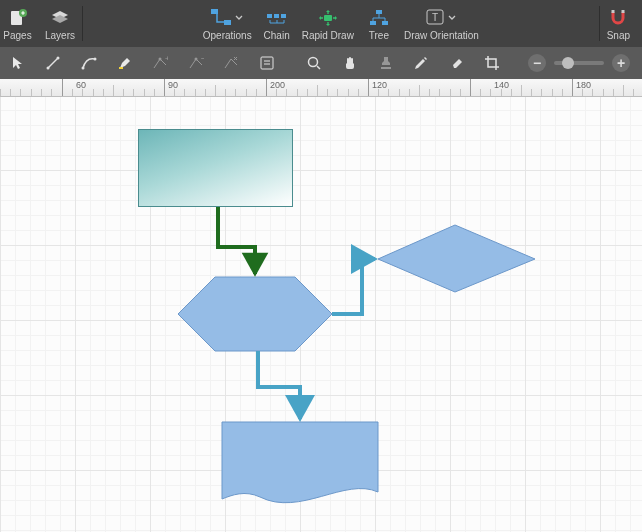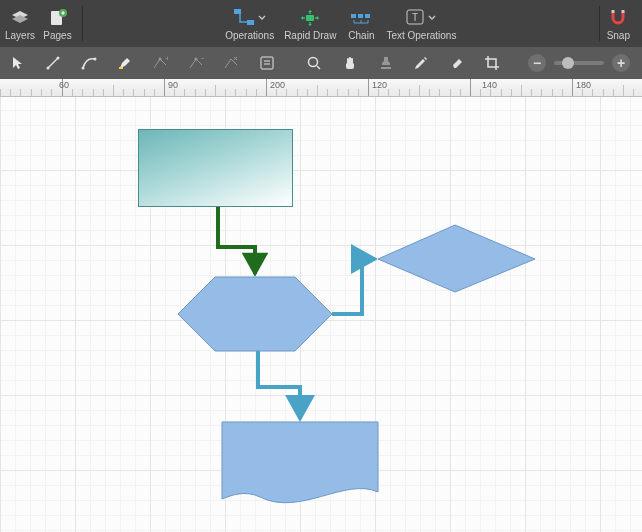--- a/index.html
+++ b/index.html
@@ -38,40 +38,40 @@
   .rect1 { left:138px; top:32px; width:155px; height:78px;
     background: linear-gradient(160deg, #6db6b8 0%, #a9d8d7 45%, #ffffff 100%);
     border:1px solid #4a8c8e; }
   svg.overlay { position:absolute; inset:0; width:100%; height:100%; pointer-events:none; }
 </style>
 </head>
 <body>
 
 <div class="toolbar1">
 
-  <div class="tb1-item">
-    <div class="ico">
-      <svg width="20" height="18" viewBox="0 0 20 18">
-          <polygon points="10,2 18,6 10,10 2,6" fill="#d9d9d9"></polygon>
-          <polygon points="10,6 18,10 10,14 2,10" fill="#a8a8a8"></polygon>
-        </svg>
-    </div>
-    <div class="lbl">Layers</div>
-  </div>
-
   <div class="tb1-item" style="padding-left:0">
     <div class="ico">
       <svg width="20" height="18" viewBox="0 0 20 18">
           <rect x="3" y="2" width="11" height="14" rx="1" fill="#e6e6e6"></rect>
           <path d="M11 2 L14 5 L11 5 Z" fill="#9c9c9c"></path>
           <circle cx="15" cy="4" r="4" fill="#57a857"></circle>
           <path d="M13.2 4 h3.6 M15 2.2 v3.6" stroke="#fff" stroke-width="1.2"></path>
         </svg>
     </div>
     <div class="lbl">Pages</div>
+  </div>
+
+  <div class="tb1-item">
+    <div class="ico">
+      <svg width="20" height="18" viewBox="0 0 20 18">
+          <polygon points="10,2 18,6 10,10 2,6" fill="#d9d9d9"></polygon>
+          <polygon points="10,6 18,10 10,14 2,10" fill="#a8a8a8"></polygon>
+        </svg>
+    </div>
+    <div class="lbl">Layers</div>
   </div>
 
   <div class="tb1-sep"></div>
   <div style="flex:1"></div>
 
 
   <div class="tb1-item">
     <div class="ico wrap-ico">
       <span>
         <svg width="20" height="16" viewBox="0 0 20 16">
@@ -82,59 +82,70 @@
       </span>
       <svg class="chev" width="8" height="8" viewBox="0 0 8 8">
           <path d="M1 2 L4 5 L7 2" stroke="#c8c8c8" stroke-width="1.3" fill="none"></path>
         </svg>
     </div>
     <div class="lbl">Operations</div>
   </div>
 
   <div class="tb1-item">
     <div class="ico">
-      <svg width="22" height="16" viewBox="0 0 22 16">
-          <rect x="7" y="5" width="8" height="6" rx="1" fill="#36c06f"></rect>
-          <path d="M11 1 L11 4 M11 12 L11 15 M3 8 L6 8 M16 8 L19 8" stroke="#36c06f" stroke-width="1.3"></path>
-          <path d="M11 0 l-2 2 h4 z M11 16 l-2 -2 h4 z M2 8 l2 -2 v4 z M20 8 l-2 -2 v4 z" fill="#36c06f"></path>
-        </svg>
-    </div>
-    <div class="lbl">Rapid Draw</div>
-  </div>
-
-  <div class="tb1-item">
-    <div class="ico">
       <svg width="20" height="16" viewBox="0 0 20 16">
           <rect x="0" y="4" width="5" height="4" fill="#4fa3e0"></rect>
           <rect x="7" y="4" width="5" height="4" fill="#4fa3e0"></rect>
           <rect x="14" y="4" width="5" height="4" fill="#4fa3e0"></rect>
           <line x1="3" y1="10" x2="3" y2="13" stroke="#4fa3e0"></line>
           <line x1="10" y1="10" x2="10" y2="13" stroke="#4fa3e0"></line>
           <line x1="17" y1="10" x2="17" y2="13" stroke="#4fa3e0"></line>
           <line x1="3" y1="13" x2="17" y2="13" stroke="#4fa3e0"></line>
         </svg>
     </div>
     <div class="lbl">Chain</div>
   </div>
 
+  <div class="tb1-item">
+    <div class="ico">
+      <svg width="22" height="16" viewBox="0 0 22 16">
+          <rect x="7" y="5" width="8" height="6" rx="1" fill="#36c06f"></rect>
+          <path d="M11 1 L11 4 M11 12 L11 15 M3 8 L6 8 M16 8 L19 8" stroke="#36c06f" stroke-width="1.3"></path>
+          <path d="M11 0 l-2 2 h4 z M11 16 l-2 -2 h4 z M2 8 l2 -2 v4 z M20 8 l-2 -2 v4 z" fill="#36c06f"></path>
+        </svg>
+    </div>
+    <div class="lbl">Rapid Draw</div>
+  </div>
+
+  <div class="tb1-item">
+    <div class="ico">
+      <svg width="20" height="16" viewBox="0 0 20 16">
+          <rect x="7" y="0" width="6" height="4" fill="#4fa3e0"></rect>
+          <rect x="1" y="11" width="6" height="4" fill="#4fa3e0"></rect>
+          <rect x="13" y="11" width="6" height="4" fill="#4fa3e0"></rect>
+          <path d="M10 4 L10 8 M10 8 L4 8 L4 11 M10 8 L16 8 L16 11" stroke="#4fa3e0" fill="none"></path>
+        </svg>
+    </div>
+    <div class="lbl">Tree</div>
+  </div>
 
 
   <div class="tb1-item">
     <div class="ico wrap-ico">
       <span>
         <svg width="18" height="16" viewBox="0 0 18 16">
             <rect x="1" y="1" width="16" height="14" rx="2" fill="none" stroke="#c8c8c8"></rect>
             <text x="9" y="12" text-anchor="middle" font-size="10" fill="#c8c8c8" font-family="Arial">T</text>
           </svg>
       </span>
       <svg class="chev" width="8" height="8" viewBox="0 0 8 8">
           <path d="M1 2 L4 5 L7 2" stroke="#c8c8c8" stroke-width="1.3" fill="none"></path>
         </svg>
     </div>
-    <div class="lbl">Text Operations</div>
+    <div class="lbl">Draw Orientation</div>
   </div>
 
   <div style="flex:1"></div>
   <div class="tb1-sep"></div>
 
   <div class="tb1-item" style="padding-right:12px">
     <div class="ico">
       <svg width="18" height="16" viewBox="0 0 18 16">
           <path d="M4 2 v6 a5 5 0 0 0 10 0 v-6" stroke="#e04646" stroke-width="3" fill="none"></path>
           <rect x="2.5" y="0" width="3" height="3" fill="#c8c8c8"></rect>
@@ -239,21 +250,21 @@
     <div class="minus">−</div>
     <div class="track">
         <div class="thumb" style="left:8px"></div>
       </div>
     <div class="plus">+</div>
   </div>
 </div>
 
 <div class="ruler" id="ruler">
     <div class="major" style="left: 62px;"></div>
-    <div class="lbl" style="left: 55px;">60</div>
+    <div class="lbl" style="left: 72px;">60</div>
     <div class="minor" style="left: 72.2px;"></div>
     <div class="minor" style="left: 82.4px;"></div>
     <div class="minor" style="left: 92.6px;"></div>
     <div class="minor" style="left: 102.8px;"></div>
     <div class="minor" style="left: 113px; top: 6px;"></div>
     <div class="minor" style="left: 123.2px;"></div>
     <div class="minor" style="left: 133.4px;"></div>
     <div class="minor" style="left: 143.6px;"></div>
     <div class="minor" style="left: 153.8px;"></div>
     <div class="major" style="left: 164px;"></div>
@@ -283,21 +294,21 @@
     <div class="minor" style="left: 378.2px;"></div>
     <div class="minor" style="left: 388.4px;"></div>
     <div class="minor" style="left: 398.6px;"></div>
     <div class="minor" style="left: 408.8px;"></div>
     <div class="minor" style="left: 419px; top: 6px;"></div>
     <div class="minor" style="left: 429.2px;"></div>
     <div class="minor" style="left: 439.4px;"></div>
     <div class="minor" style="left: 449.6px;"></div>
     <div class="minor" style="left: 459.8px;"></div>
     <div class="major" style="left: 470px;"></div>
-    <div class="lbl" style="left: 478px;">140</div>
+    <div class="lbl" style="left: 490px;">140</div>
     <div class="minor" style="left: 480.2px;"></div>
     <div class="minor" style="left: 490.4px;"></div>
     <div class="minor" style="left: 500.6px;"></div>
     <div class="minor" style="left: 510.8px;"></div>
     <div class="minor" style="left: 521px; top: 6px;"></div>
     <div class="minor" style="left: 531.2px;"></div>
     <div class="minor" style="left: 541.4px;"></div>
     <div class="minor" style="left: 551.6px;"></div>
     <div class="minor" style="left: 561.8px;"></div>
     <div class="major" style="left: 572px;"></div>

